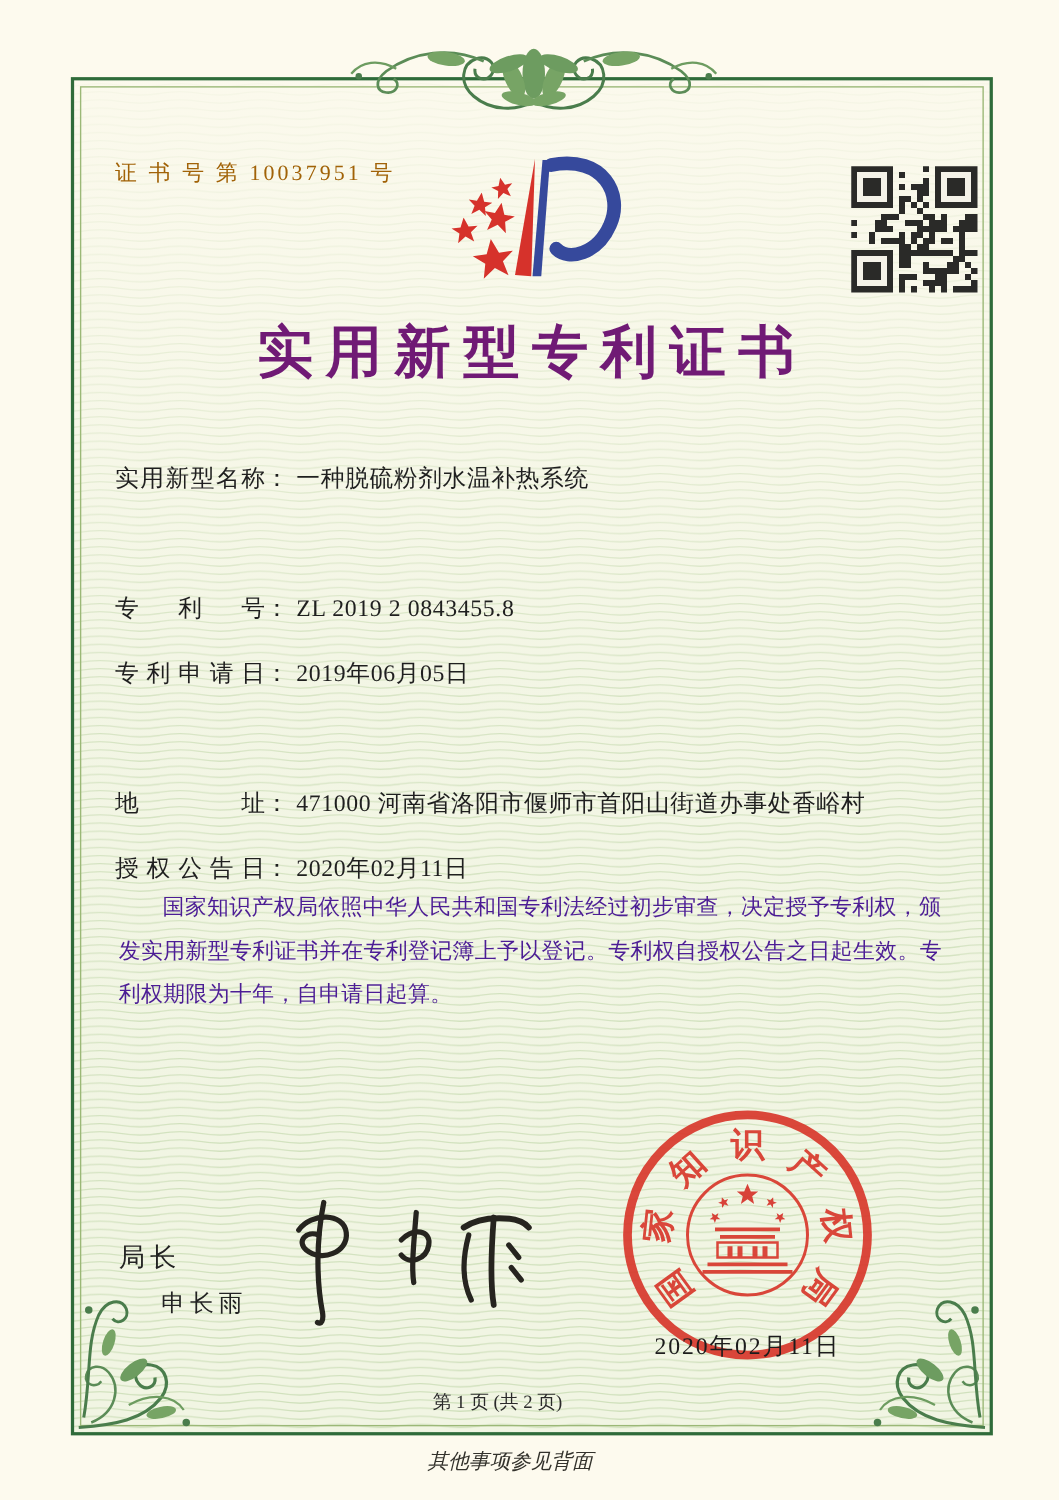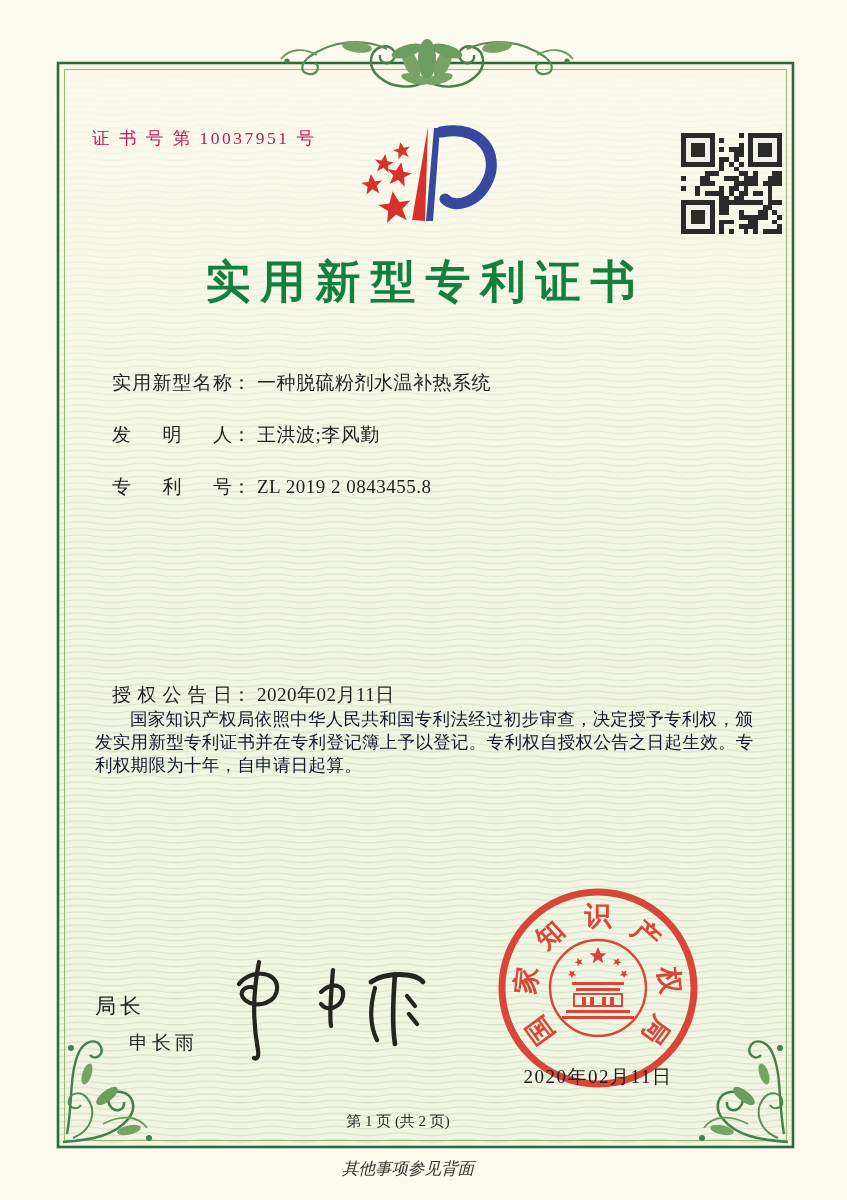--- a/index.html
+++ b/index.html
@@ -1,30 +1,30 @@
 <!DOCTYPE html>
 <html><head>
 <meta charset="utf-8">
 <style>
   html,body{margin:0;padding:0;background:#e8e4d8;}
   .page{position:relative;width:847px;height:1200px;margin:0 auto;background:#fdfaee;
         font-family:"Liberation Serif","DejaVu Serif",serif;color:#1f1f1f;overflow:hidden;}
   svg{display:block;}
   .abs{position:absolute;}
   .frame-svg{left:0;top:0;pointer-events:none;}
-  .cert-number{left:92px;top:126px;font-size:17.5px;letter-spacing:2.5px;color:#be185d;}
+  .cert-number{left:92px;top:126px;font-size:17.5px;letter-spacing:2.5px;color:#a16207;}
   .title{left:58px;width:735px;top:252px;text-align:center;font-size:45px;font-weight:bold;
-         letter-spacing:10px;color:#15803d;}
-  .field-row{position:absolute;left:112px;width:680px;font-size:19px;white-space:nowrap;}
+         letter-spacing:10px;color:#701a75;}
+  .field-row{position:absolute;left:92px;width:680px;font-size:19px;white-space:nowrap;}
   .flabel{display:inline-block;width:120px;text-align:justify;text-align-last:justify;
           -moz-text-align-last:justify;vertical-align:baseline;}
   .fcolon{display:inline-block;margin-right:6px;}
   .fvalue{letter-spacing:0.5px;}
   .grant-number{position:absolute;left:335px;top:0;white-space:nowrap;}
-  .paras{left:95px;top:708px;width:662px;font-size:17.5px;line-height:23px;color:#0f172a;}
+  .paras{left:95px;top:708px;width:662px;font-size:17.5px;line-height:35px;color:#4c1d95;}
   .para{text-indent:2em;margin:0;letter-spacing:0.3px;}
   .signer-title{left:95px;top:992px;font-size:21px;letter-spacing:4px;color:#222;}
   .signer-name{left:95px;top:1030px;font-size:19px;letter-spacing:4px;color:#222;margin-left:34px;}
   .seal-date{left:500px;top:1064px;width:196px;text-align:center;font-size:19px;
              letter-spacing:1.5px;color:#1c1c1c;}
   .page-info{left:58px;width:680px;top:1112px;text-align:center;font-size:15px;color:#2a2a2a;}
   .footer-note{left:58px;width:700px;top:1158px;text-align:center;font-size:16.5px;color:#33322c;font-style:italic;}
 </style>
 </head>
 <body>
@@ -235,25 +235,28 @@
       <rect x="0" y="14" width="7" height="7" fill="#2a2a28"></rect>
       <rect x="1" y="15" width="5" height="5" fill="#f4f2e8"></rect>
       <rect x="2" y="16" width="3" height="3" fill="#2a2a28"></rect>
     </svg>
 
   <div class="abs title">实用新型专利证书</div>
 
   <div class="field-row" style="top:370px;">
     <span class="flabel">实用新型名称</span><span class="fcolon">：</span><span class="fvalue">一种脱硫粉剂水温补热系统</span>
   </div>
-  <div class="field-row" style="top:422px;">
-    <span class="flabel">发明人</span><span class="fcolon">：</span><span class="fvalue">王洪波;李风勤</span>
-  </div>
   <div class="field-row" style="top:474px;">
     <span class="flabel">专利号</span><span class="fcolon">：</span><span class="fvalue">ZL 2019 2 0843455.8</span>
+  </div>
+  <div class="field-row" style="top:526px;">
+    <span class="flabel">专利申请日</span><span class="fcolon">：</span><span class="fvalue">2019年06月05日</span>
+  </div>
+  <div class="field-row" style="top:630px;">
+    <span class="flabel">地址</span><span class="fcolon">：</span><span class="fvalue">471000 河南省洛阳市偃师市首阳山街道办事处香峪村</span>
   </div>
   <div class="field-row" style="top:682px;">
     <span class="flabel">授权公告日</span><span class="fcolon">：</span><span class="fvalue">2020年02月11日</span>
   </div>
 
   <div class="abs paras">
     <p class="para">国家知识产权局依照中华人民共和国专利法经过初步审查，决定授予专利权，颁发实用新型专利证书并在专利登记簿上予以登记。专利权自授权公告之日起生效。专利权期限为十年，自申请日起算。</p>
   </div>
 
   <div class="abs signer-title">局长</div>

